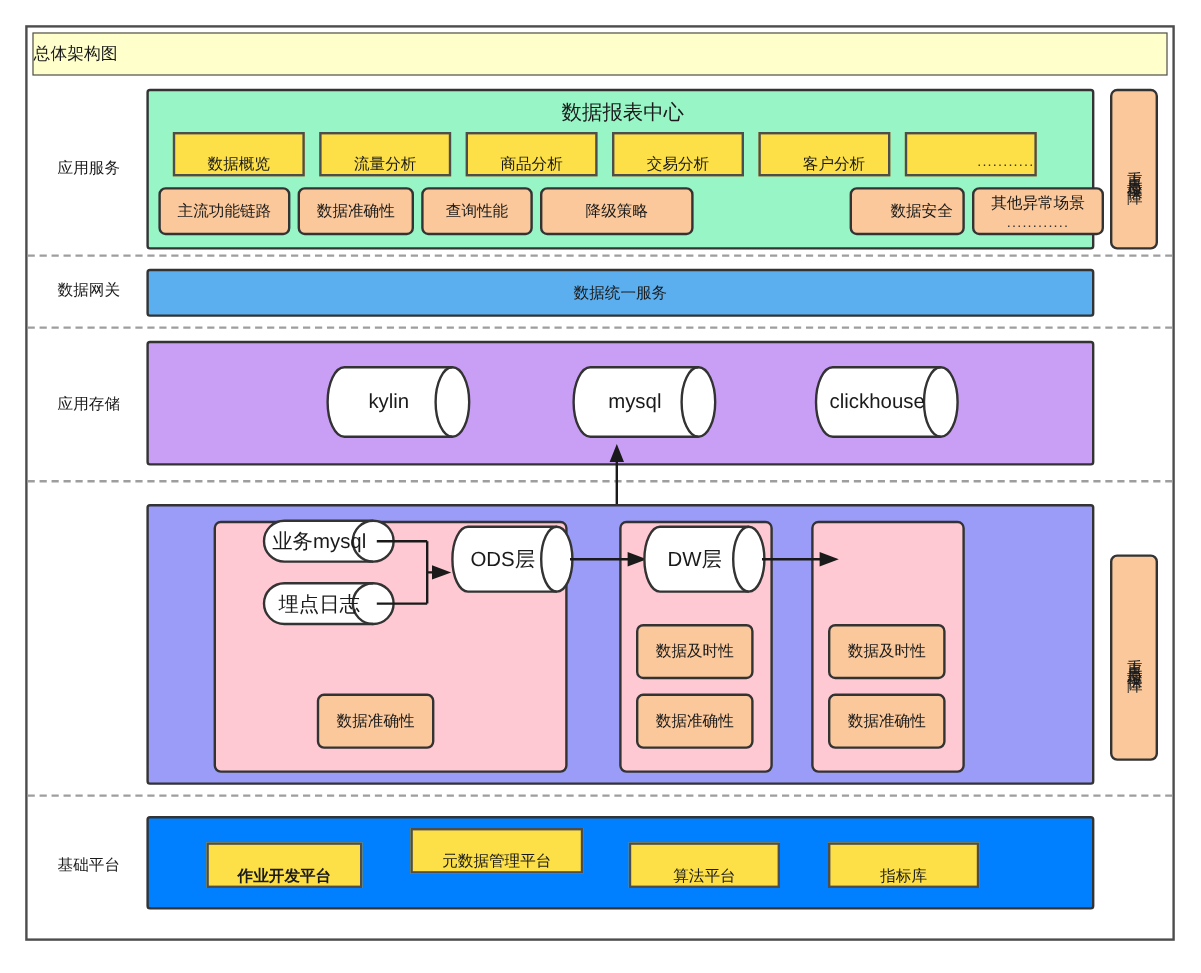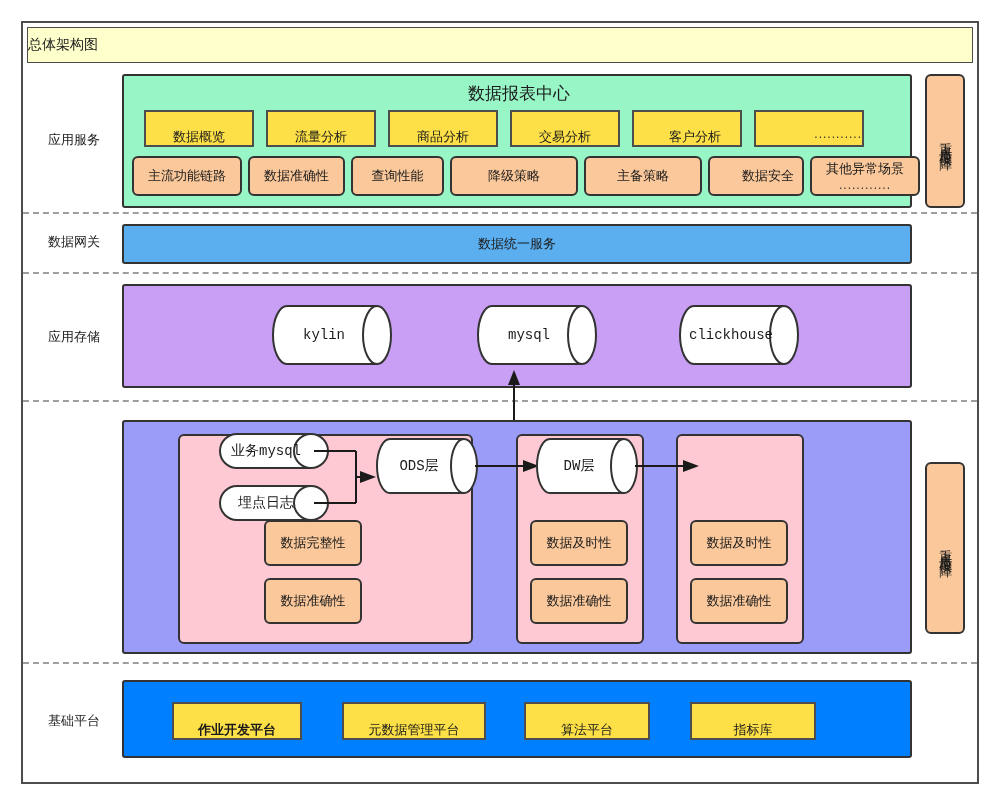--- a/index.html
+++ b/index.html
@@ -91,24 +91,23 @@
 
   
   .cyl {
     position: absolute;
     box-sizing: border-box;
   }
   .cyl svg { display: block; }
   .cyl .cyl-label {
     position: absolute; inset: 0;
     display: flex; align-items: center; justify-content: center;
-    font-size: 14px; color: #1a1a1a;
+    font-size: 17px; color: #1a1a1a;
     padding-right: 16px;
     pointer-events: none;
-    font-family: Liberation Mono, monospace;
   }
 </style>
 </head>
 <body>
 
 <div id="canvas">
 
   <div id="outer-frame" class="abs"></div>
 
   <div id="title-bar" class="abs">
@@ -153,23 +152,20 @@
     </div>
     <div class="abs node node-orange" style="left:124px; top:80px; width:97px; height:40px;">
       <span>数据准确性</span>
     </div>
     <div class="abs node node-orange" style="left:227px; top:80px; width:93px; height:40px;">
       <span>查询性能</span>
     </div>
     <div class="abs node node-orange" style="left:326px; top:80px; width:128px; height:40px;">
       <span>降级策略</span>
     </div>
-    <div class="abs node node-orange" style="left:460px; top:80px; width:118px; height:40px;">
-      <span>主备策略</span>
-    </div>
     <div class="abs node node-orange" style="left:584px; top:80px; width:96px; height:40px;padding-left:24px;">
       <span>数据安全</span>
     </div>
     <div class="abs node node-orange stacked" style="left:686px; top:80px; width:110px; height:40px; justify-content:center; gap:2px;">
       <span>其他异常场景</span>
       <span class="dots">............</span>
     </div>
   </div>
 
   <div class="abs node node-orange" style="left:925px; top:74px; width:40px; height:134px;">
@@ -214,23 +210,20 @@
   </svg>
 
   <div class="abs band band-dw" style="left:122px; top:420px; width:790px; height:234px;">
 
     <div class="abs node-pinkgrp" style="left:54px; top:12px; width:295px; height:210px; border:2px solid #333333;"></div>
 
     <div class="abs node-pinkgrp" style="left:392px; top:12px; width:128px; height:210px; border:2px solid #333333;"></div>
 
     <div class="abs node-pinkgrp" style="left:552px; top:12px; width:128px; height:210px; border:2px solid #333333;"></div>
 
-    <div class="abs node node-orange" style="left:140px; top:98px; width:98px; height:46px;">
-      <span>数据完整性</span>
-    </div>
     <div class="abs node node-orange" style="left:140px; top:156px; width:98px; height:46px;">
       <span>数据准确性</span>
     </div>
 
     <div class="abs node node-orange" style="left:406px; top:98px; width:98px; height:46px;">
       <span>数据及时性</span>
     </div>
     <div class="abs node node-orange" style="left:406px; top:156px; width:98px; height:46px;">
       <span>数据准确性</span>
     </div>
@@ -293,21 +286,21 @@
 
   <div class="abs node node-orange" style="left:925px; top:462px; width:40px; height:172px;">
     <span class="vtext">重点质量保障</span>
   </div>
 
   <div class="abs band band-base" style="left:122px; top:680px; width:790px; height:78px;">
 
     <div class="abs node node-white" style="left:48px; top:20px; width:130px; height:38px;font-weight:bold;">
       <span>作业开发平台</span>
     </div>
-    <div class="abs node node-white" style="left:218px; top:20px; width:144px; height:38px;">
+    <div class="abs node node-white" style="left:218px; top:8px; width:144px; height:38px;">
       <span>元数据管理平台</span>
     </div>
     <div class="abs node node-white" style="left:566px; top:20px; width:126px; height:38px;">
       <span>指标库</span>
     </div>
     <div class="abs node node-white" style="left:400px; top:20px; width:126px; height:38px;">
       <span>算法平台</span>
     </div>
   </div>
 

